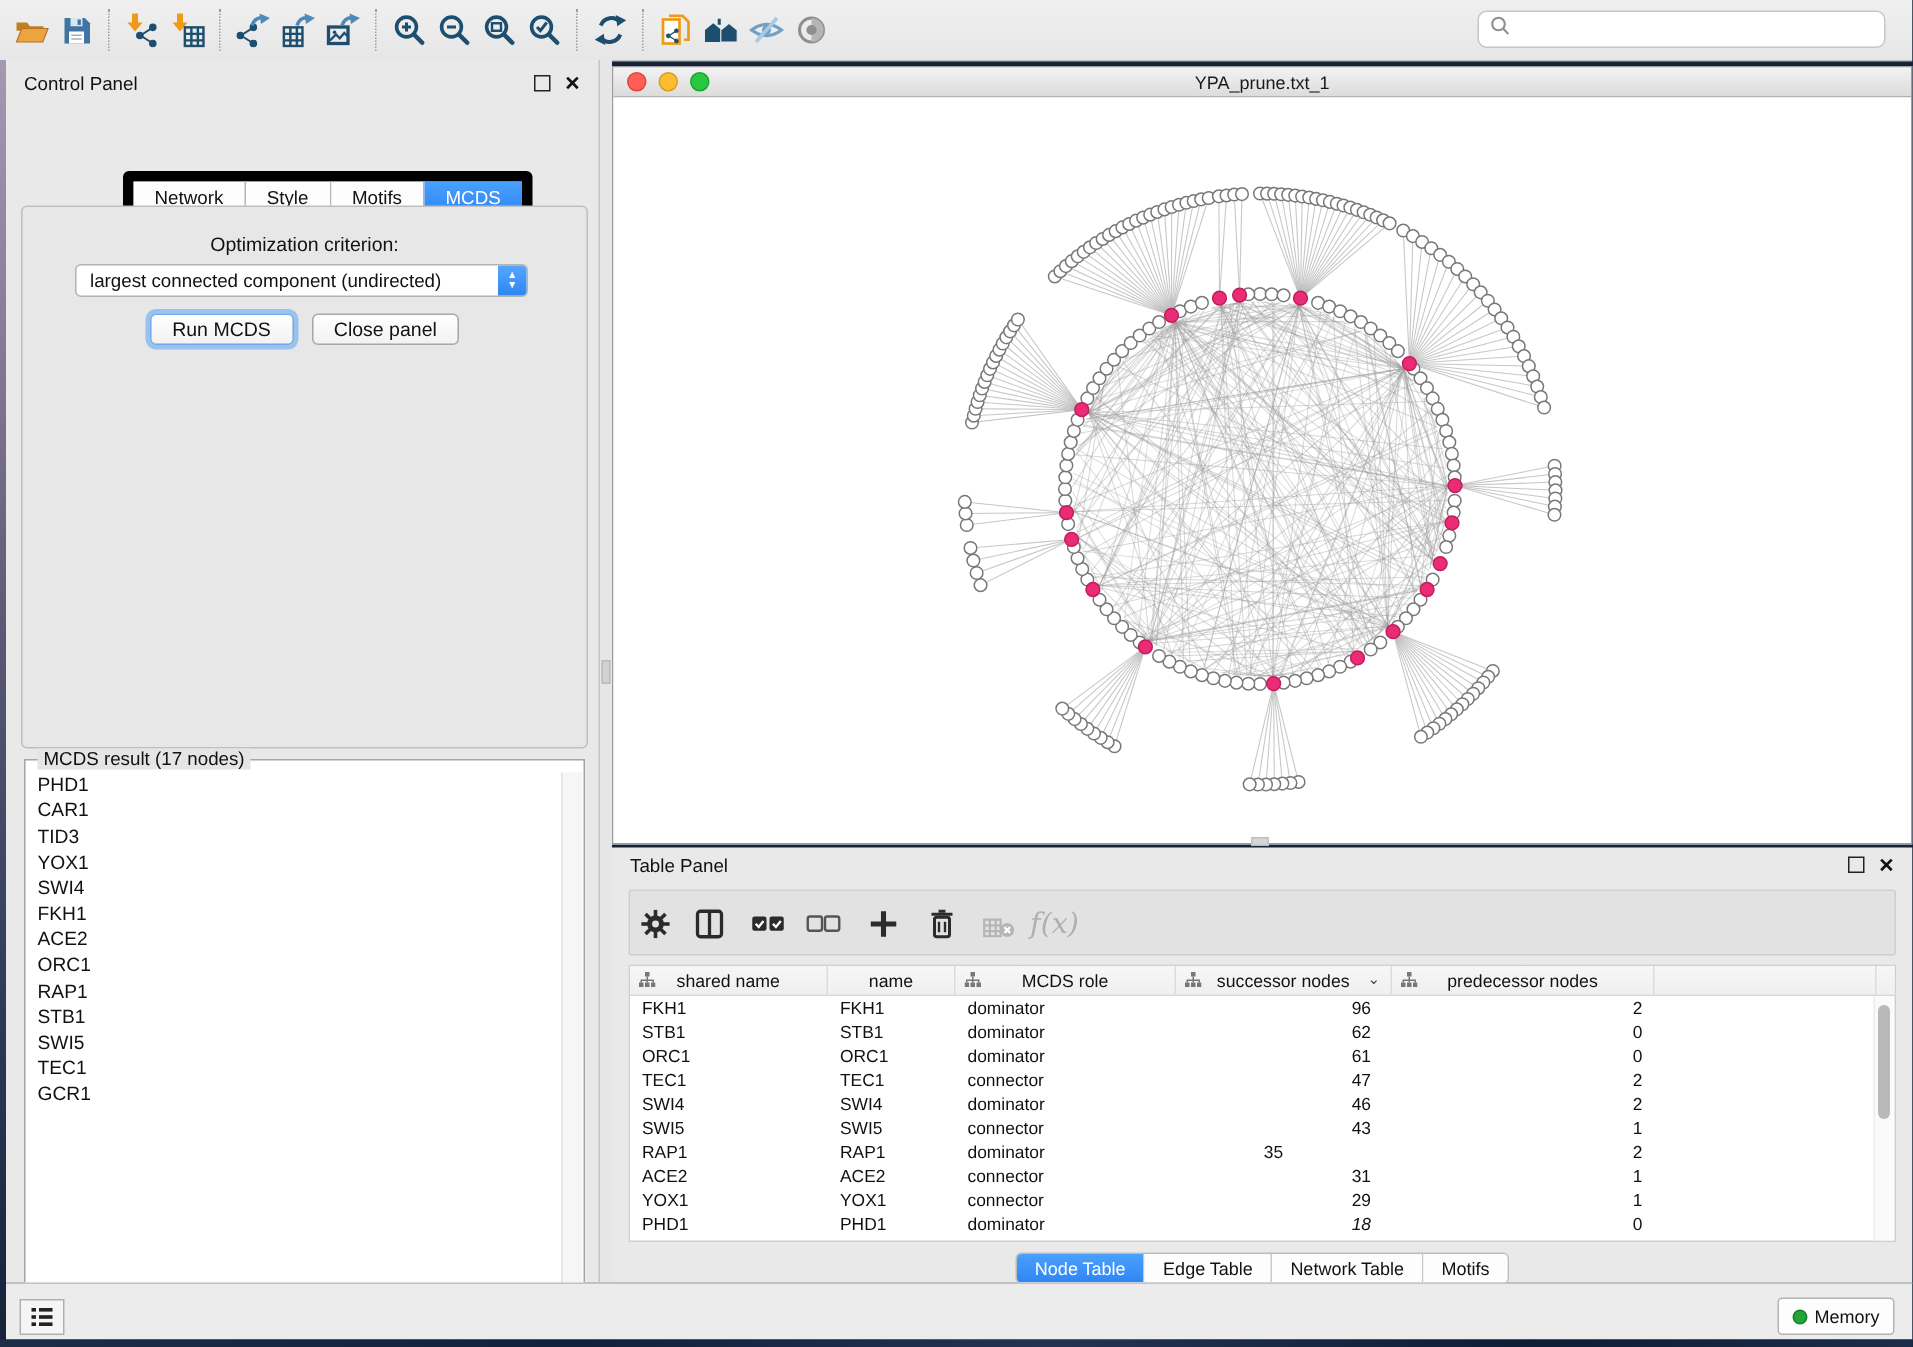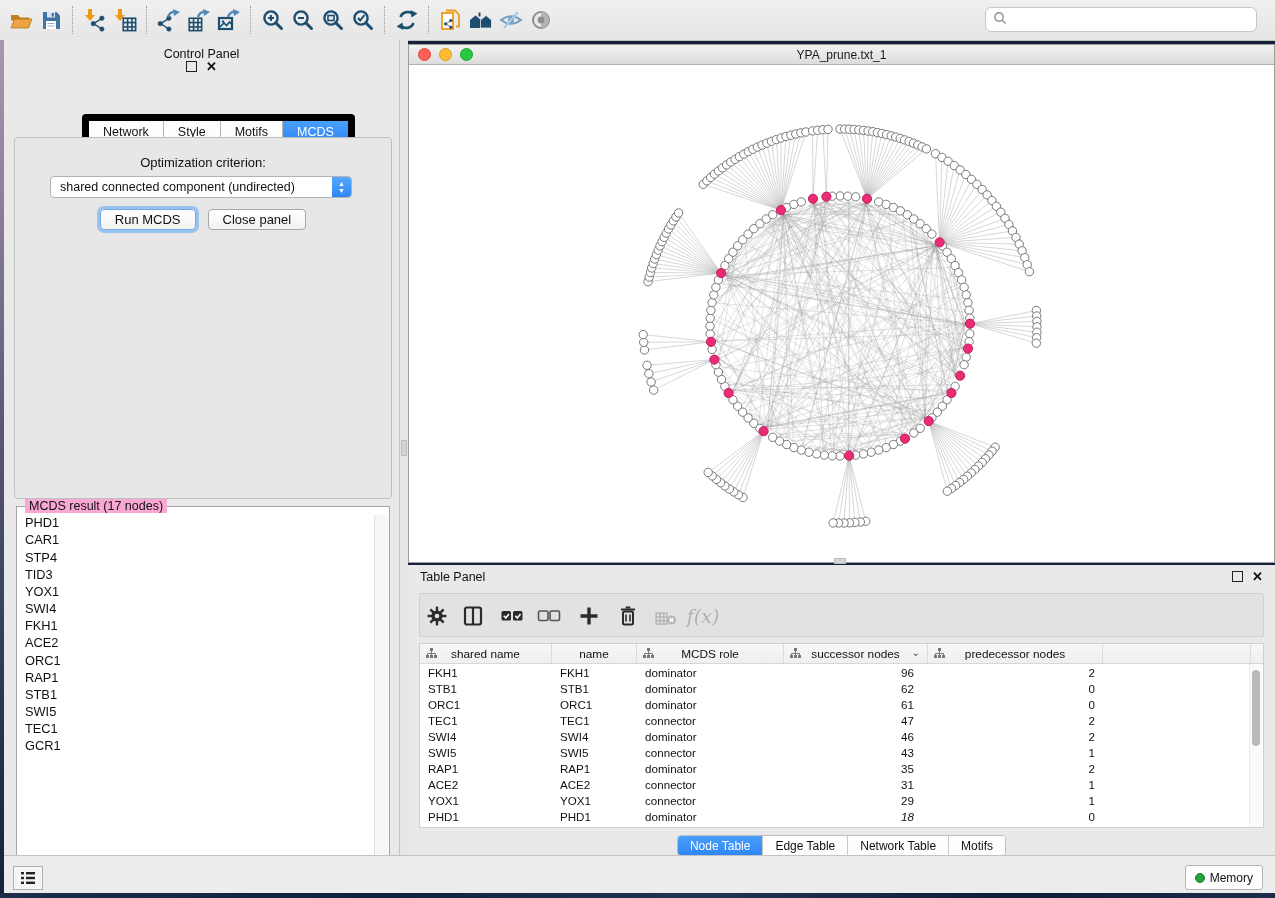--- a/index.html
+++ b/index.html
@@ -40,21 +40,21 @@
   .dropdown .val{flex:1;font-size:12.5px;padding-left:9px;color:#111;white-space:nowrap;}
   .dd-step{width:19px;height:20px;border-radius:0 3px 3px 0;background:linear-gradient(#55a7fd,#2f86f4);
      display:flex;flex-direction:column;align-items:center;justify-content:center;gap:1px;}
   .dd-step span{color:#fff;font-size:7px;line-height:6px;}
   .btn-row{position:absolute;left:0;top:71px;width:100%;display:flex;justify-content:center;gap:12px;}
   .mac-btn{height:21px;padding:0 14px;background:linear-gradient(#ffffff,#f2f2f2);border:1px solid #a8a8a8;
      border-radius:4px;font-size:13px;font-family:"Liberation Sans",sans-serif;color:#111;}
   .mac-btn.focused{box-shadow:0 0 0 3px rgba(90,165,245,.55);border-color:#74a9e8;}
   .mcds-box{position:absolute;left:12px;top:466px;width:372px;height:372px;background:#fff;
      border:1px solid #a5a5a5;}
-  .mcds-legend{position:absolute;left:8px;top:-8px;background:#f9a8d4;padding:0 4px;font-size:12.5px;color:#111;}
+  .mcds-legend{position:absolute;left:8px;top:-8px;background:#e5e5e5;padding:0 4px;font-size:12.5px;color:#111;}
   .mcds-list{position:absolute;left:1px;top:8px;width:352px;height:358px;overflow:hidden;}
   .mcds-item{font-size:12.8px;color:#111;padding:1.2px 0 1.2px 7px;line-height:14.8px;}
   .mcds-scroll{position:absolute;right:1px;top:8px;width:13px;height:358px;background:#f6f6f6;border-left:1px solid #e2e2e2;}
   
   .v-split{left:400px;top:40px;width:8px;height:815px;background:#e6e6e6;}
   .v-split .grip{position:absolute;left:0.5px;top:400px;width:6px;height:16px;background:#d2d2d2;border:1px solid #bbb;box-sizing:border-box;}
   .h-grip{left:834px;top:558px;width:12px;height:6px;background:#d6d6d6;border:1px solid #c0c0c0;box-sizing:border-box;}
   
   .net-frame{left:408px;top:44px;width:867px;height:519px;background:#fff;border:1px solid #9d9d9d;box-sizing:border-box;}
   .net-title{height:19px;background:linear-gradient(#f2f2f2,#dcdcdc);border-bottom:1px solid #b2b2b2;
@@ -260,53 +260,52 @@
     <span id="searchIcon"><svg width="14" height="14" viewBox="0 0 14 14">
           <circle cx="6" cy="6" r="4.2" fill="none" stroke="#8e8e8e" stroke-width="1.4"></circle>
           <line x1="9.2" y1="9.2" x2="12.6" y2="12.6" stroke="#8e8e8e" stroke-width="1.4"></line>
         </svg></span>
     <input placeholder="" style="">
   </div>
 
   <div class="abs desk-left"></div>
 
   <div class="abs control-panel">
-    <div class="tp-header" style="top:7px;flex-direction:column;">
+    <div class="tp-header" style="top:7px;">
       <span class="panel-header-title">Control Panel</span>
       <span class="ph-btns">
         <span class="float-ico"></span>
         <span class="close-ico">✕</span>
       </span>
     </div>
     <div class="cp-tabs" id="cpTabs">
         <div class="cp-tab">Network</div>
         <div class="cp-tab">Style</div>
         <div class="cp-tab">Motifs</div>
         <div class="cp-tab active">MCDS</div>
       </div>
     <div class="cp-body">
       <div class="opt-label">Optimization criterion:</div>
       <div class="dropdown">
-        <span class="val">shared connected component (undirected)</span>
+        <span class="val">largest connected component (undirected)</span>
         <span class="dd-step">
             <span>▲</span>
             <span>▼</span>
           </span>
       </div>
       <div class="btn-row">
         <button class="mac-btn focused">Run MCDS</button>
         <button class="mac-btn">Close panel</button>
       </div>
     </div>
     <div class="mcds-box">
       <span class="mcds-legend">MCDS result (17 nodes)</span>
       <div class="mcds-list" id="mcdsList">
           <div class="mcds-item">PHD1</div>
           <div class="mcds-item">CAR1</div>
-          <div class="mcds-item">STP4</div>
           <div class="mcds-item">TID3</div>
           <div class="mcds-item">YOX1</div>
           <div class="mcds-item">SWI4</div>
           <div class="mcds-item">FKH1</div>
           <div class="mcds-item">ACE2</div>
           <div class="mcds-item">ORC1</div>
           <div class="mcds-item">RAP1</div>
           <div class="mcds-item">STB1</div>
           <div class="mcds-item">SWI5</div>
           <div class="mcds-item">TEC1</div>
@@ -1194,21 +1193,21 @@
             <div class="td" style="width:132px;text-align:left;padding:0 0 0 8px;">SWI5</div>
             <div class="td" style="width:85px;text-align:left;padding:0 0 0 8px;">SWI5</div>
             <div class="td" style="width:147px;text-align:left;padding:0 0 0 8px;">connector</div>
             <div class="td" style="width:144px;text-align:right;padding:0 14px 0 0;">43</div>
             <div class="td" style="width:175px;text-align:right;padding:0 8px 0 0;">1</div>
           </div>
           <div class="tr">
             <div class="td" style="width:132px;text-align:left;padding:0 0 0 8px;">RAP1</div>
             <div class="td" style="width:85px;text-align:left;padding:0 0 0 8px;">RAP1</div>
             <div class="td" style="width:147px;text-align:left;padding:0 0 0 8px;">dominator</div>
-            <div class="td" style="width:144px;text-align:right;padding:0 14px 0 0;">35</div>
+            <div class="td" style="width:144px;text-align:center;padding:0 14px 0 0;">35</div>
             <div class="td" style="width:175px;text-align:right;padding:0 8px 0 0;">2</div>
           </div>
           <div class="tr">
             <div class="td" style="width:132px;text-align:left;padding:0 0 0 8px;">ACE2</div>
             <div class="td" style="width:85px;text-align:left;padding:0 0 0 8px;">ACE2</div>
             <div class="td" style="width:147px;text-align:left;padding:0 0 0 8px;">connector</div>
             <div class="td" style="width:144px;text-align:right;padding:0 14px 0 0;">31</div>
             <div class="td" style="width:175px;text-align:right;padding:0 8px 0 0;">1</div>
           </div>
           <div class="tr">

